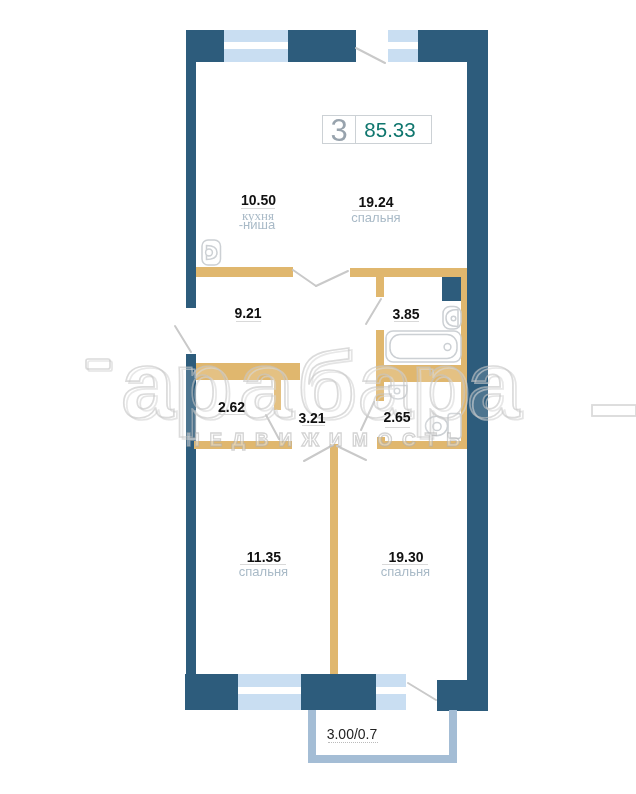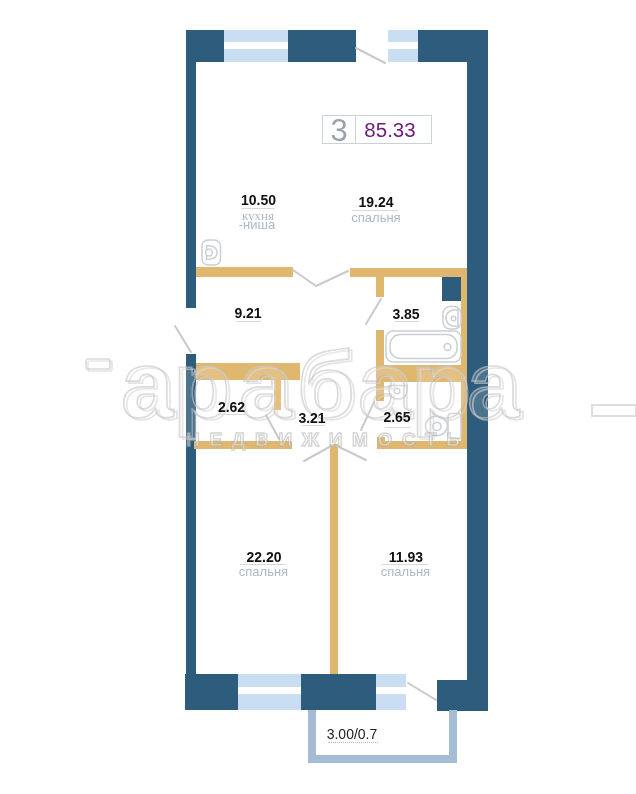--- a/index.html
+++ b/index.html
@@ -151,21 +151,21 @@
         <text x="411" y="417">р</text>
           <text x="467" y="417">а</text>
       </g>
       <rect x="592" y="405" width="44" height="11" fill="#ffffff" fill-opacity="0.3" stroke="#bcbcbc" stroke-opacity="0.55" stroke-width="1.8"></rect>
       <text x="186" y="446" font-size="19" textLength="274" lengthAdjust="spacing" fill="#ffffff" fill-opacity="0.4" stroke="#aeaeae" stroke-opacity="0.55" stroke-width="1.3">НЕДВИЖИМОСТЬ</text>
     </g>
   </svg>
 
   <div style="position:absolute;left:322px;top:115px;width:110px;height:29px;border:1px solid #ccd1d5;box-sizing:border-box;background:#fff;">
     <div style="position:absolute;left:0;top:0;width:32px;height:27px;border-right:1px solid #ccd1d5;text-align:center;line-height:29px;font-size:31px;color:#98a3ad;">3</div>
-    <div style="position:absolute;left:29px;top:0;width:76px;height:27px;text-align:center;line-height:27px;font-size:20.5px;color:#701a75;">85.33</div>
+    <div style="position:absolute;left:29px;top:0;width:76px;height:27px;text-align:center;line-height:27px;font-size:20.5px;color:#0f766e;">85.33</div>
   </div>
 
   <div class="num" style="left:258.5px;top:192px;">10.50</div>
   <div class="ul" style="left:241px;top:208px;width:34px;"></div>
   <div class="nm" style="left:258px;top:208.5px;font-family:Liberation Serif, serif;">кухня</div>
   <div class="nm" style="left:257px;top:218px;">-ниша</div>
 
   <div class="num" style="left:376px;top:193.5px;">19.24</div>
   <div class="ul" style="left:352px;top:210px;width:46px;"></div>
   <div class="nm" style="left:376px;top:210.5px;">спальня</div>
@@ -178,24 +178,24 @@
 
   <div class="num" style="left:231.5px;top:399px;text-align:center;">2.62</div>
   <div class="ul" style="left:218px;top:414px;width:27px;"></div>
 
   <div class="num" style="left:312px;top:410px;">3.21</div>
   <div class="ul" style="left:302px;top:425px;width:23px;"></div>
 
   <div class="num" style="left:397px;top:409px;">2.65</div>
   <div class="ul" style="left:385px;top:427px;width:25px;"></div>
 
-  <div class="num" style="left:264px;top:548.5px;">22.20</div>
+  <div class="num" style="left:264px;top:548.5px;">11.35</div>
   <div class="ul" style="left:240px;top:564px;width:46px;"></div>
   <div class="nm" style="left:263.5px;top:564.5px;">спальня</div>
 
-  <div class="num" style="left:406px;top:548.5px;">11.93</div>
+  <div class="num" style="left:406px;top:548.5px;">19.30</div>
   <div class="ul" style="left:382px;top:564px;width:46px;"></div>
   <div class="nm" style="left:405.5px;top:564.5px;">спальня</div>
 
   <div style="position:absolute;left:352px;top:726px;width:90px;margin-left:-45px;text-align:center;font-size:14px;color:#222;">3.00/0.7</div>
   <div style="position:absolute;left:328px;top:742px;width:50px;height:0;border-bottom:1px dotted #bbb;"></div>
 
 </div>
 
 </body></html>

